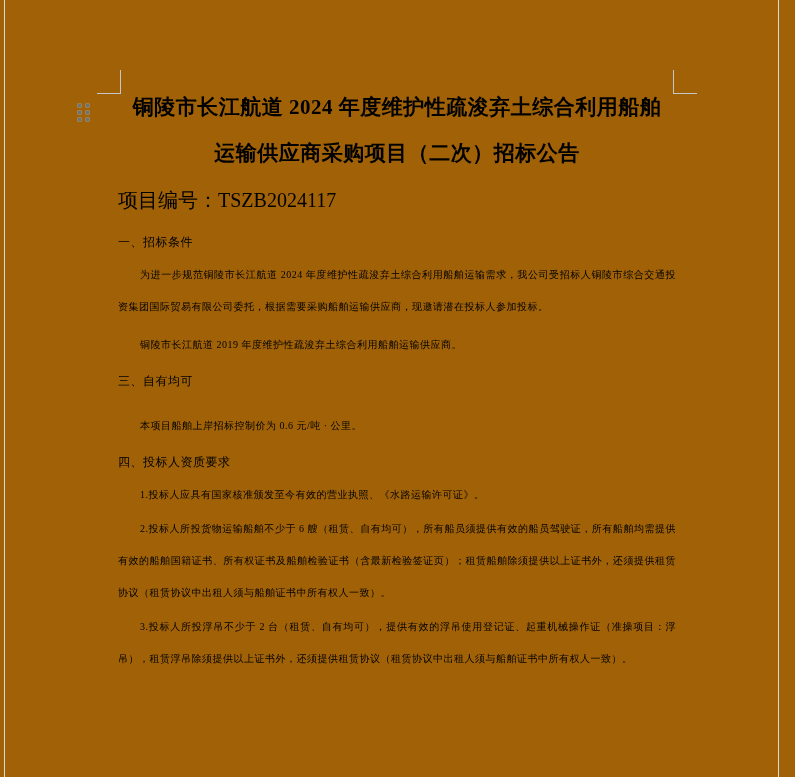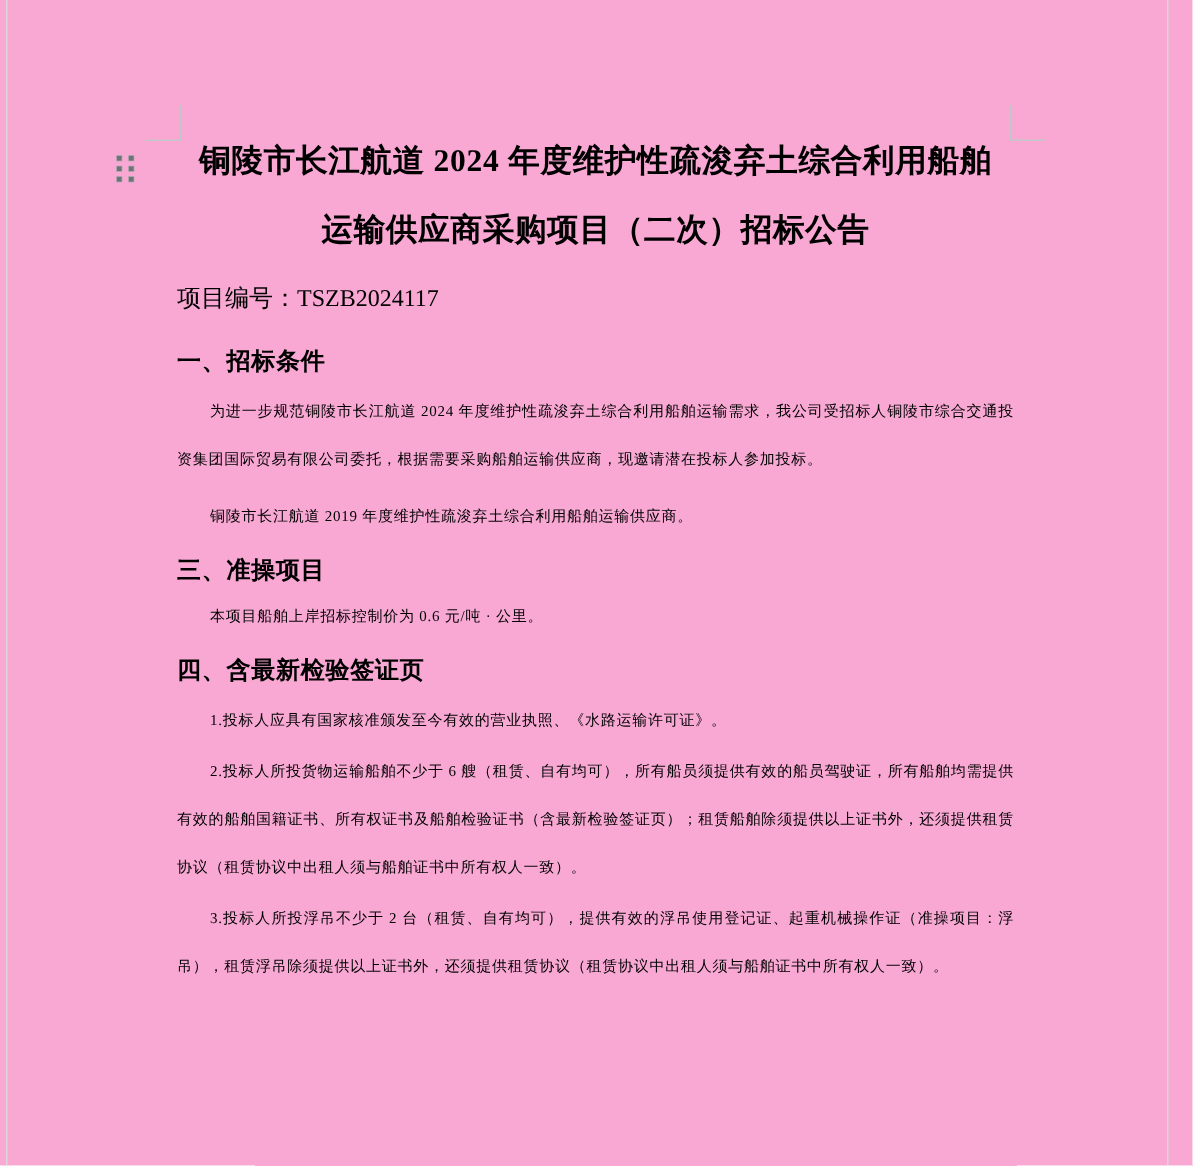--- a/index.html
+++ b/index.html
@@ -3,21 +3,21 @@
 <meta charset="utf-8">
 <style>
   * { margin: 0; padding: 0; box-sizing: border-box; }
   html, body {
     width: 795px; height: 777px;
     background: #ffffff;
     overflow: hidden;
     font-family: "Liberation Serif", "DejaVu Serif", serif;
     color: #000000;
   }
-  .stage { position: relative; width: 795px; height: 777px; background: #f9a8d4; }
+  .stage { position: relative; width: 795px; height: 777px; background: #a16207; }
 
   
   .page-edge { position: absolute; top: 0; bottom: 0; width: 1px; background: #d8d8d8; }
   .page-edge.left  { left: 4px; }
   .page-edge.right { left: 778px; }
 
   
   .crop-mark { position: absolute; top: 70px; width: 24px; height: 24px; }
   .crop-mark.tl { left: 97px;  border-right: 1px solid #c3c7ca; border-bottom: 1px solid #c3c7ca; }
   .crop-mark.tr { left: 673px; border-left: 1px solid #c3c7ca;  border-bottom: 1px solid #c3c7ca; }
@@ -31,33 +31,33 @@
   .drag-handle .dot { width: 3px; height: 3px; background: #6e7376; box-shadow: 0 0 0 0.5px #9aa0a3; }
 
   
   .content {
     position: absolute; left: 118px; top: 84px; width: 558px;
   }
   .doc-title {
     font-weight: bold; font-size: 21px; line-height: 46px; text-align: center;
     letter-spacing: 0.5px;
   }
-  .project-no { margin-top: 14px; font-size: 16px; line-height: 20px; }
-  .section-heading { font-weight: bold; font-size: 16px; line-height: 22px; letter-spacing: 0.5px; }
+  .project-no { margin-top: 14px; font-size: 20px; line-height: 20px; }
+  .section-heading { font-weight: normal; font-size: 12px; line-height: 22px; letter-spacing: 0.5px; }
   .h1 { margin-top: 21px; }
   .h2 { margin-top: 9px; }
   .h3 { margin-top: 9px; }
   .h4 { margin-top: 9px; }
   .body-para {
     font-size: 10px; line-height: 32px; text-indent: 2.2em;
     text-align: justify; letter-spacing: 0.5px;
   }
   .p-s0 { margin-top: 6px; }
   .p-s1 { margin-top: 6px; }
-  .p-s2 { margin-top: 4px; }
+  .p-s2 { margin-top: 18px; }
   .p-s3a { margin-top: 6px; }
   .p-s3b { margin-top: 2px; }
   .p-s3c { margin-top: 2px; }
 </style>
 </head>
 <body>
 
 <div class="stage">
 
   <div class="page-edge left"></div>
@@ -82,22 +82,22 @@
       <div>运输供应商采购项目（二次）招标公告</div>
     </div>
 
     <div class="project-no">项目编号：TSZB2024117</div>
 
     <div class="section-heading h1">一、招标条件</div>
     <p class="body-para p-s0">为进一步规范铜陵市长江航道 2024 年度维护性疏浚弃土综合利用船舶运输需求，我公司受招标人铜陵市综合交通投资集团国际贸易有限公司委托，根据需要采购船舶运输供应商，现邀请潜在投标人参加投标。</p>
 
     <p class="body-para p-s1">铜陵市长江航道 2019 年度维护性疏浚弃土综合利用船舶运输供应商。</p>
 
-    <div class="section-heading h3">三、准操项目</div>
+    <div class="section-heading h3">三、自有均可</div>
     <p class="body-para p-s2">本项目船舶上岸招标控制价为 0.6 元/吨 · 公里。</p>
 
-    <div class="section-heading h4">四、含最新检验签证页</div>
+    <div class="section-heading h4">四、投标人资质要求</div>
     <p class="body-para p-s3a">1.投标人应具有国家核准颁发至今有效的营业执照、《水路运输许可证》。</p>
     <p class="body-para p-s3b">2.投标人所投货物运输船舶不少于 6 艘（租赁、自有均可），所有船员须提供有效的船员驾驶证，所有船舶均需提供有效的船舶国籍证书、所有权证书及船舶检验证书（含最新检验签证页）；租赁船舶除须提供以上证书外，还须提供租赁协议（租赁协议中出租人须与船舶证书中所有权人一致）。</p>
     <p class="body-para p-s3c">3.投标人所投浮吊不少于 2 台（租赁、自有均可），提供有效的浮吊使用登记证、起重机械操作证（准操项目：浮吊），租赁浮吊除须提供以上证书外，还须提供租赁协议（租赁协议中出租人须与船舶证书中所有权人一致）。</p>
 
   </div>
 </div>
 
 </body></html>

